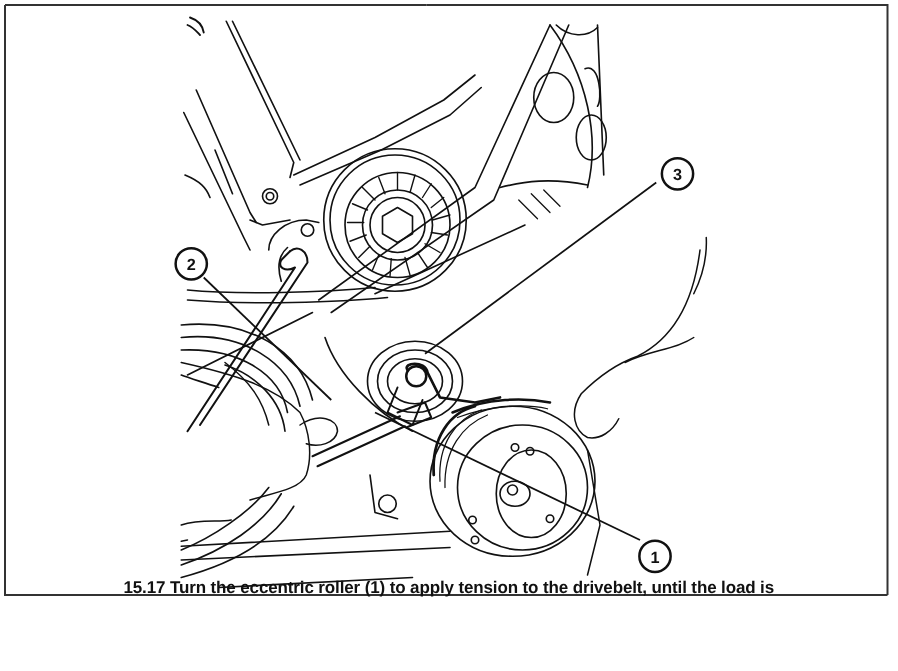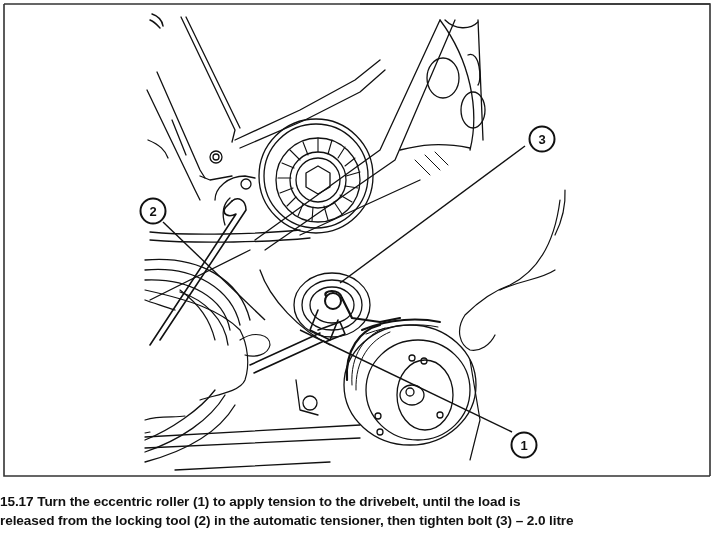--- a/index.html
+++ b/index.html
@@ -1,20 +1,20 @@
 <!DOCTYPE html>
 <html><head>
 <meta charset="utf-8">
 <style>
   html, body { margin: 0; padding: 0; background: #ffffff; }
   body { width: 718px; height: 537px; position: relative; overflow: hidden; font-family: "Liberation Sans", sans-serif; }
   #illustration { position: absolute; left: 0; top: 0; width: 718px; height: 480px; }
   .caption {
-    position: absolute; left: 0; top: 492px; width: 718px;
-    color: #111; font-weight: bold;
+    position: absolute; left: 0; top: 460px; width: 718px;
+    text-align: center; color: #111; font-weight: bold;
     font-size: 13.6px; line-height: 19px; letter-spacing: -0.1px;
   }
   .caption span { display: block; white-space: nowrap; }
   .callout-num { font-family: "Liberation Sans", sans-serif; font-weight: bold; font-size: 13px; fill: #111; }
 </style>
 </head>
 <body>
 
 <svg id="illustration" viewBox="0 0 718 480" xmlns="http://www.w3.org/2000/svg">
 
@@ -182,14 +182,13 @@
     <text class="callout-num" x="153" y="216" text-anchor="middle">2</text>
   </g>
   <g>
     <circle cx="542" cy="139" r="12.5" fill="#fff" stroke="#111" stroke-width="2"></circle>
     <text class="callout-num" x="542" y="144" text-anchor="middle">3</text>
   </g>
 </svg>
 
 <div class="caption">
   <span>15.17  Turn the eccentric roller (1) to apply tension to the drivebelt, until the load is</span>
-  <span>released from the locking tool (2) in the automatic tensioner, then tighten bolt (3) – 2.0 litre</span>
 </div>
 
 </body></html>

